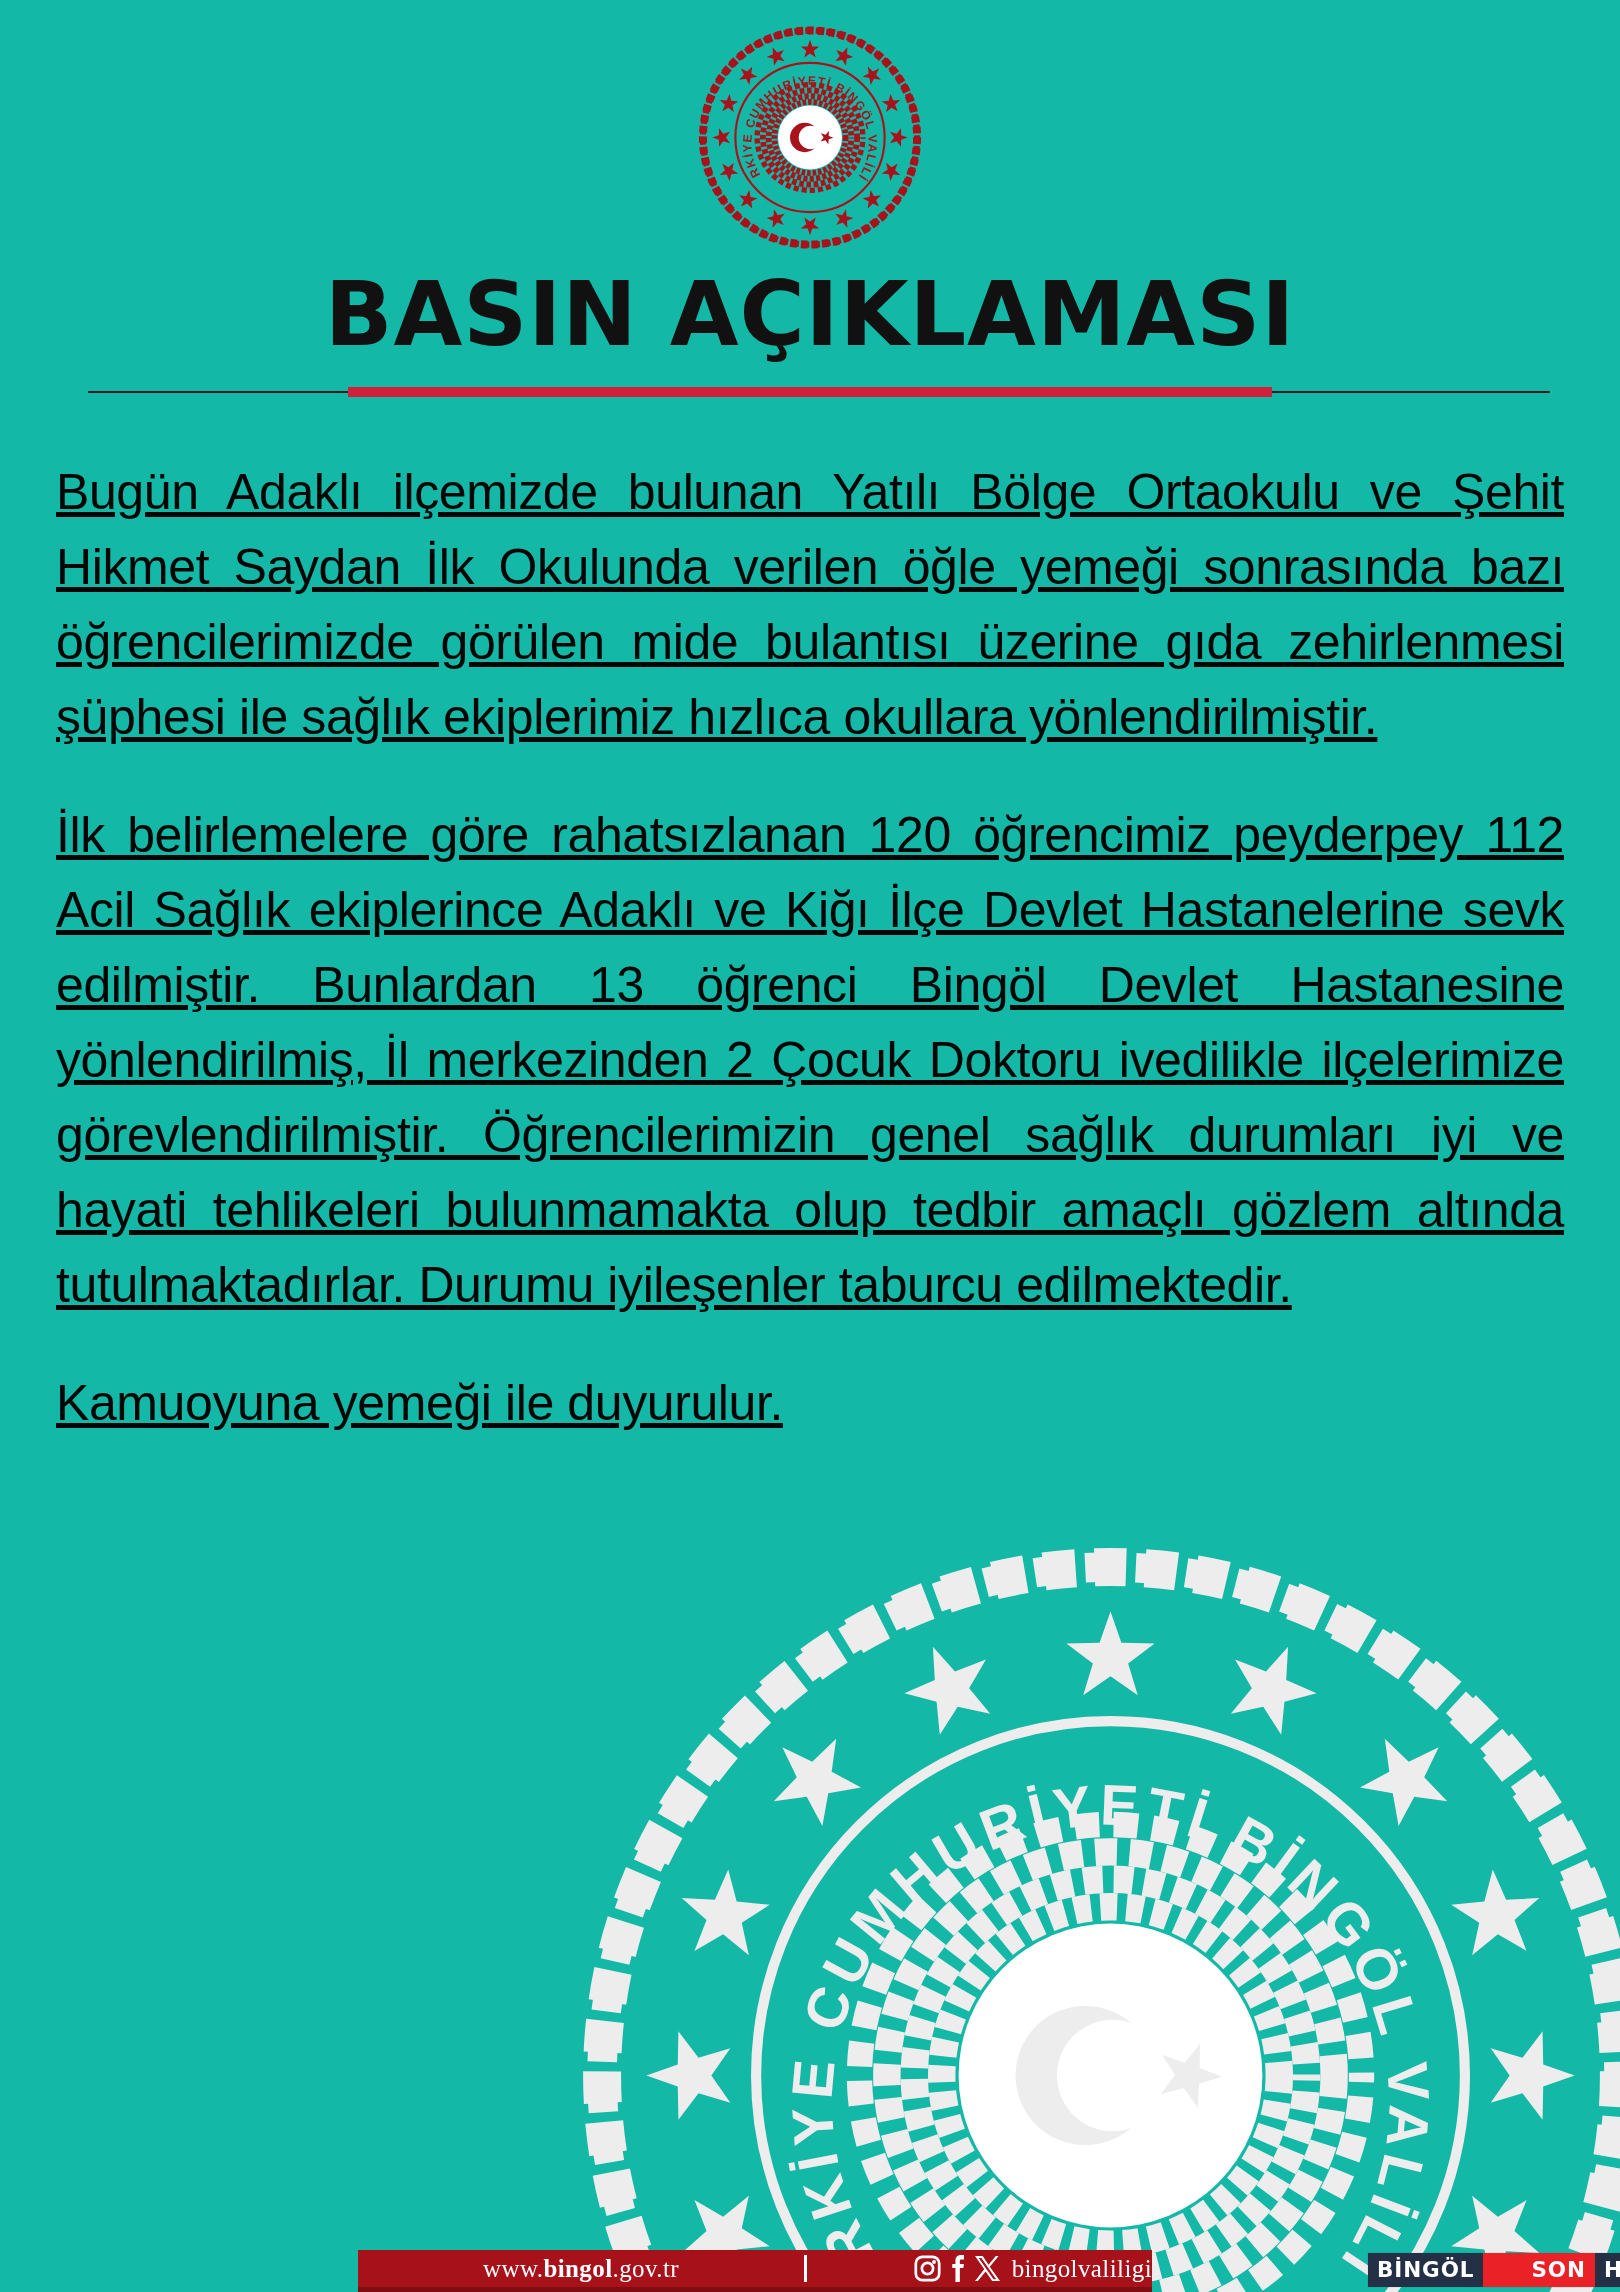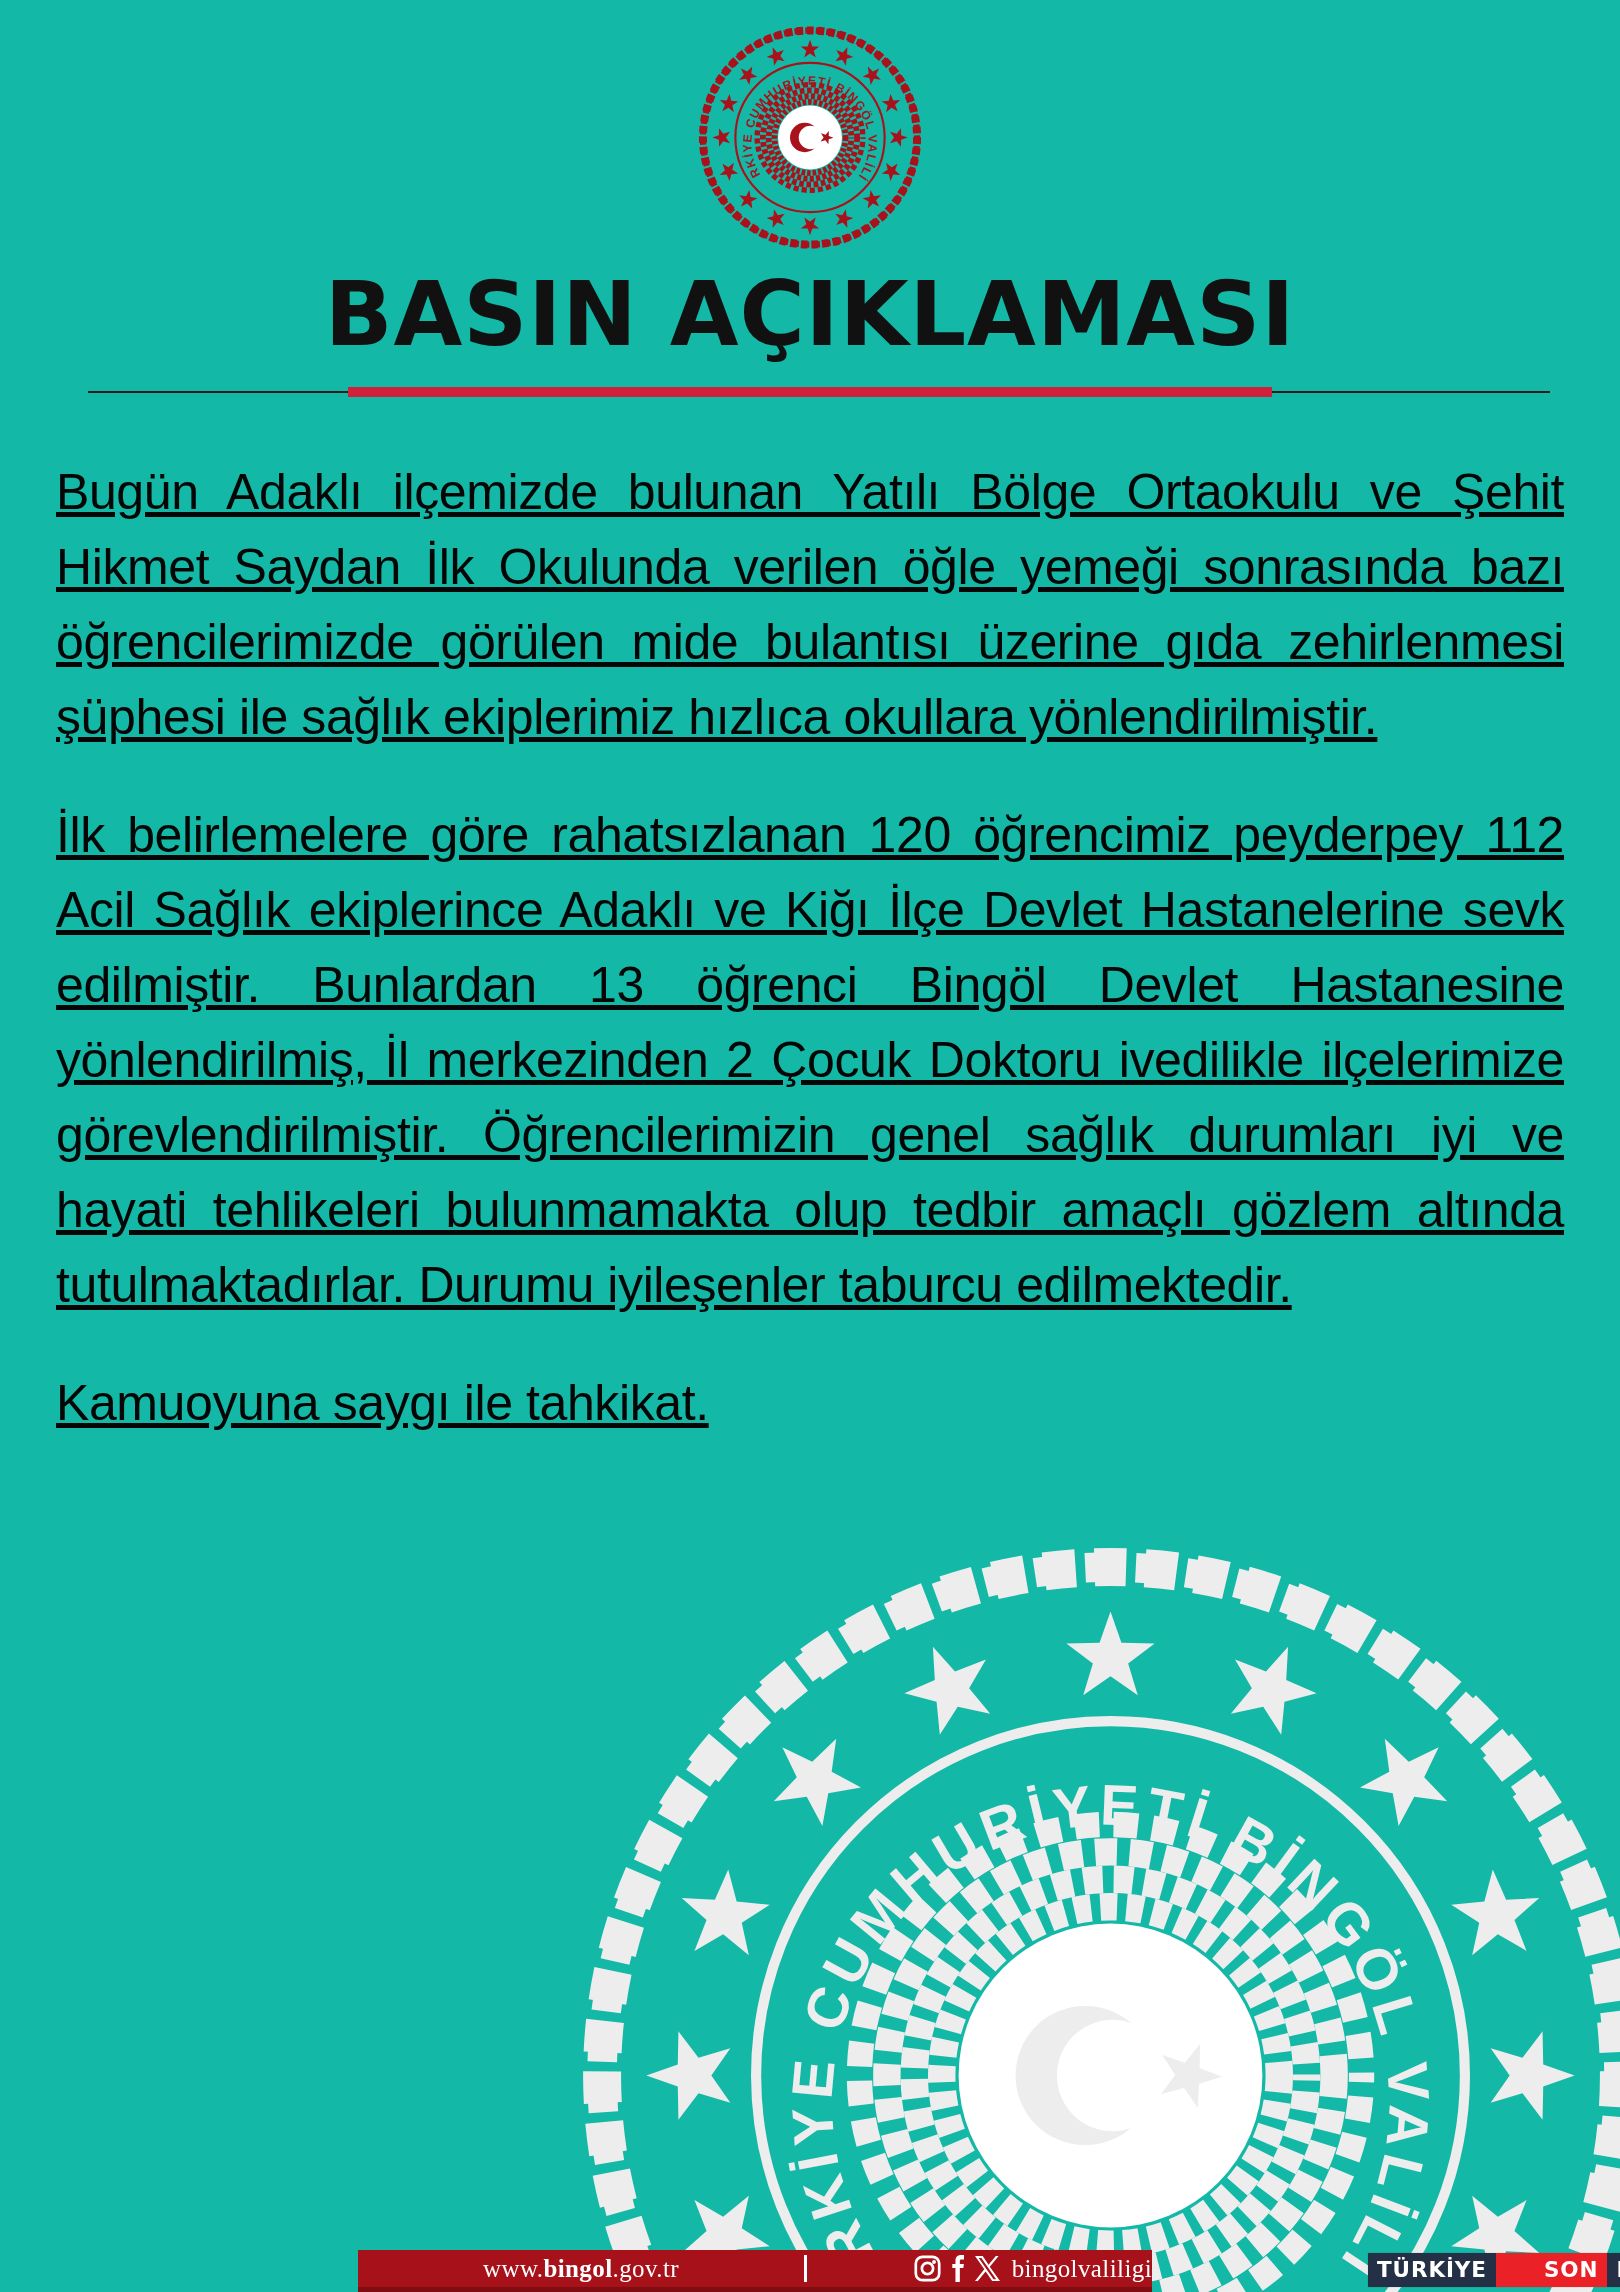--- a/index.html
+++ b/index.html
@@ -181,21 +181,21 @@
     <h1 class="page-title">BASIN AÇIKLAMASI</h1>
     <div class="title-divider">
       <span class="thin-line"></span>
       <span class="red-bar"></span>
     </div>
   </div>
 
   <main class="body-text">
     <p>Bugün Adaklı ilçemizde bulunan Yatılı Bölge Ortaokulu ve Şehit Hikmet Saydan İlk Okulunda verilen öğle yemeği sonrasında bazı öğrencilerimizde görülen mide bulantısı üzerine gıda zehirlenmesi şüphesi ile sağlık ekiplerimiz hızlıca okullara yönlendirilmiştir.</p>
     <p>İlk belirlemelere göre rahatsızlanan 120 öğrencimiz peyderpey 112 Acil Sağlık ekiplerince Adaklı ve Kiğı İlçe Devlet Hastanelerine sevk edilmiştir. Bunlardan 13 öğrenci Bingöl Devlet Hastanesine yönlendirilmiş, İl merkezinden 2 Çocuk Doktoru ivedilikle ilçelerimize görevlendirilmiştir.  Öğrencilerimizin genel sağlık durumları iyi ve hayati tehlikeleri bulunmamakta olup tedbir amaçlı gözlem altında tutulmaktadırlar. Durumu iyileşenler taburcu edilmektedir.</p>
-    <p class="gap-lg">Kamuoyuna saygı ile tahkikat.</p>
+    <p class="gap-lg">Kamuoyuna yemeği ile duyurulur.</p>
   </main>
 
   <div class="footer-bar">
     <span class="half-left">
         <span>www.</span>
         <b>bingol</b>
         <span>.gov.tr</span>
       </span>
     <span class="vdiv"></span>
     <span class="half-right">
@@ -210,19 +210,19 @@
         </svg>
         <svg width="25" height="25" viewBox="0 0 24 24">
           <path fill="#ffffff" d="M14.2 10.2 22.7 0h-2.7l-7 8.4L7.4 0H0l8.9 12.7L0 24h2.7l7.5-9.1 6.3 9.1H24L14.2 10.2zM3.6 1.8h2.5l14.2 20.4h-2.5L3.6 1.8z"></path>
         </svg>
       </span>
       <span>bingolvaliligi</span>
     </span>
   </div>
 
   <div class="news-badge">
-    <span class="seg navy">TÜRKİYE</span>
+    <span class="seg navy">BİNGÖL</span>
     <span class="seg red">SON</span>
     <span class="seg navy">HABER</span>
   </div>
 
 </div>
 
 
 </body></html>

